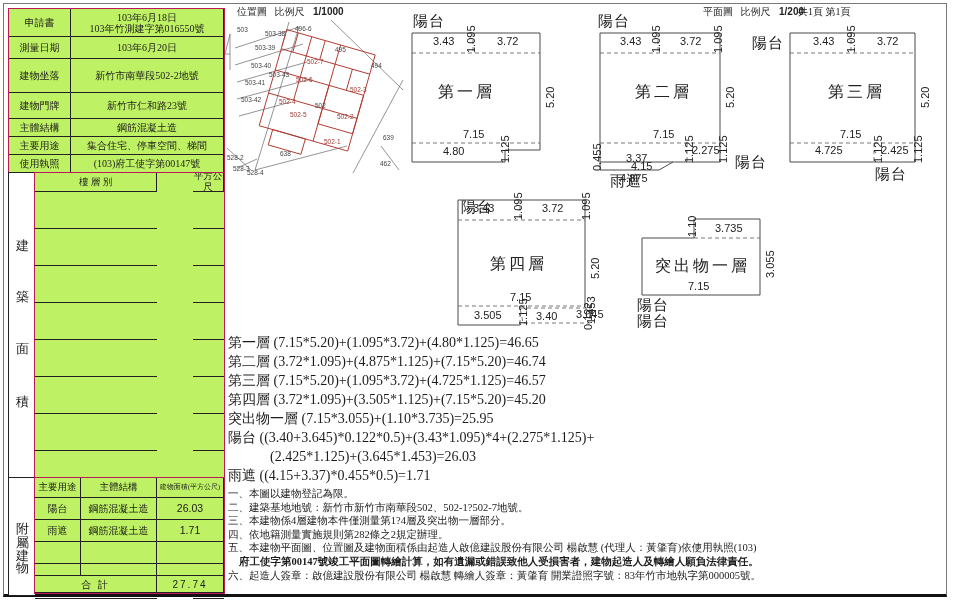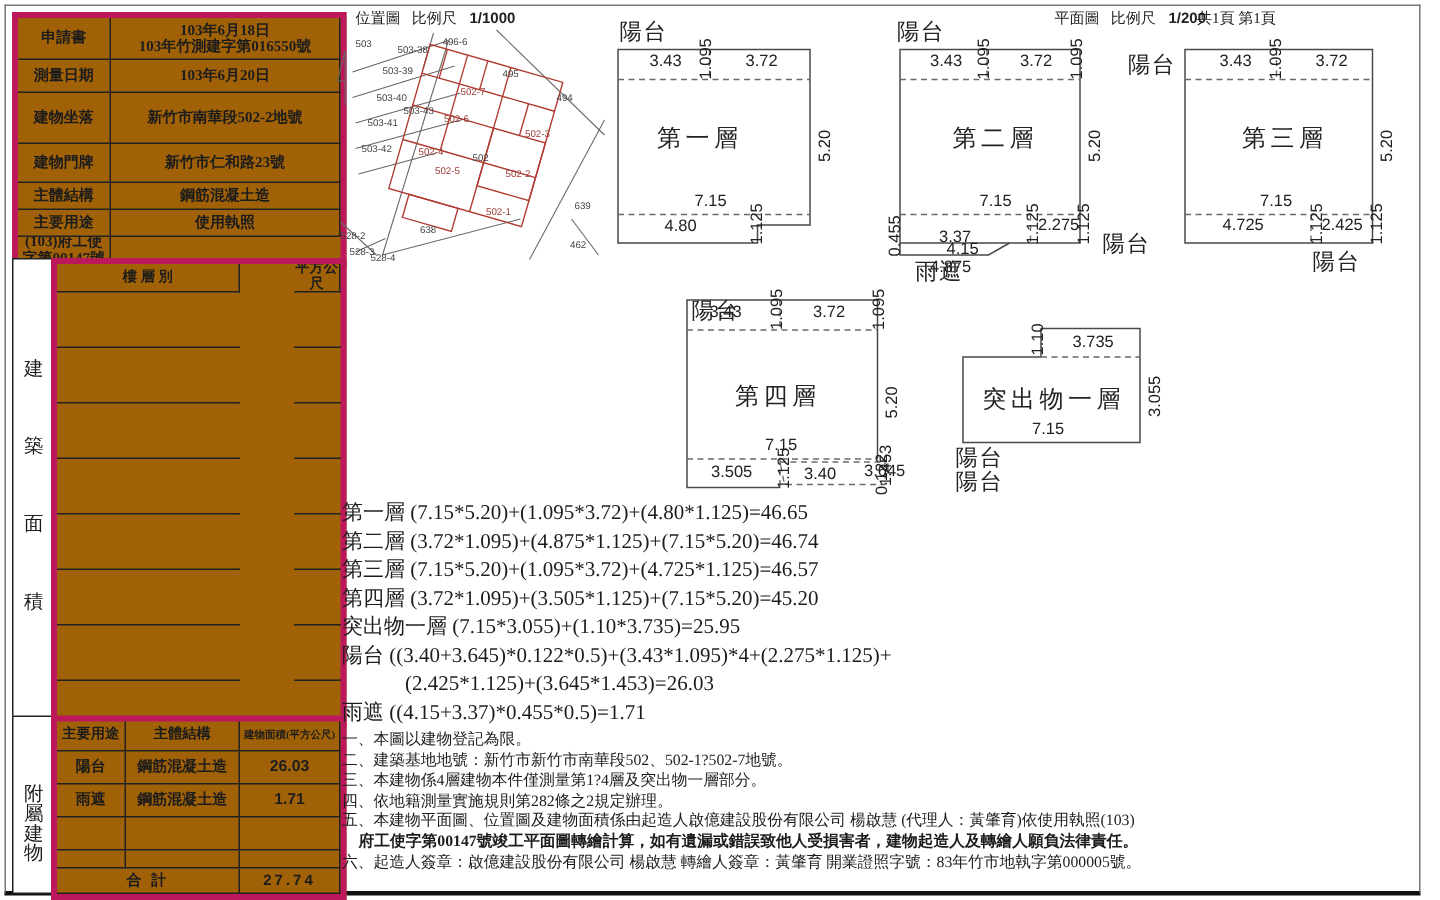--- a/index.html
+++ b/index.html
@@ -1,21 +1,21 @@
 <!DOCTYPE html>
 <html><head>
 <meta charset="utf-8">
 <style>
   html,body{margin:0;padding:0;background:#fff;width:960px;height:600px;overflow:hidden;
     font-family:"Liberation Serif","DejaVu Serif",serif;color:#1c1c1c;}
   .abs{position:absolute;}
   #stage{position:absolute;left:0;top:0;width:960px;height:600px;background:#fff;}
   .sheet{position:absolute;left:3px;top:3px;width:942px;height:590px;border:1px solid #777;border-bottom:3px solid #111;}
   
-  .tbl{position:absolute;display:grid;border:4px solid #be185d;background:#a16207;font-weight:bold;}
+  .tbl{position:absolute;display:grid;border:1px solid #be185d;background:#bef264;}
   .tcell{border-right:1px solid #222;border-bottom:1px solid #222;display:flex;align-items:center;justify-content:center;
     font-size:10px;line-height:11px;text-align:center;white-space:pre-line;overflow:hidden;}
   .tcell.lab{font-size:10px;}
   .tcell.val{font-size:10px;}
   .tcell.hd{font-size:9.5px;}
   .tcell.tiny{font-size:7px;}
   .tcell.num{font-family:"Liberation Sans","DejaVu Sans",sans-serif;font-size:10.5px;justify-content:center;}
   .tcell.tot{font-size:10px;letter-spacing:2px;}
   .tcell.span2{grid-column:span 2;}
   .side{position:absolute;border:1px solid #222;border-right:none;display:flex;align-items:center;justify-content:center;
@@ -58,20 +58,21 @@
 103年竹測建字第016550號</div>
       <div class="tcell lab">測量日期</div>
       <div class="tcell val">103年6月20日</div>
       <div class="tcell lab">建物坐落</div>
       <div class="tcell val">新竹市南華段502-2地號</div>
       <div class="tcell lab">建物門牌</div>
       <div class="tcell val">新竹市仁和路23號</div>
       <div class="tcell lab">主體結構</div>
       <div class="tcell val">鋼筋混凝土造</div>
       <div class="tcell lab">主要用途</div>
+      <div class="tcell val">集合住宅、停車空間、梯間</div>
       <div class="tcell lab">使用執照</div>
       <div class="tcell val">(103)府工使字第00147號</div>
     </div>
 
   <div class="side gap-big" style="left:8px;top:172px;width:26px;height:305px;">建築面積</div>
   <div class="tbl" id="area-table" style="left:34px;top:172px;width:189px;height:305px;grid-template-columns:122px 1fr;grid-template-rows:19px repeat(13,1fr) 20px;gap:36px;">
       <div class="tcell hd">樓 層 別</div>
       <div class="tcell hd">平方公尺</div>
       <div class="tcell">第一層</div>
       <div class="tcell num">46.65</div>

